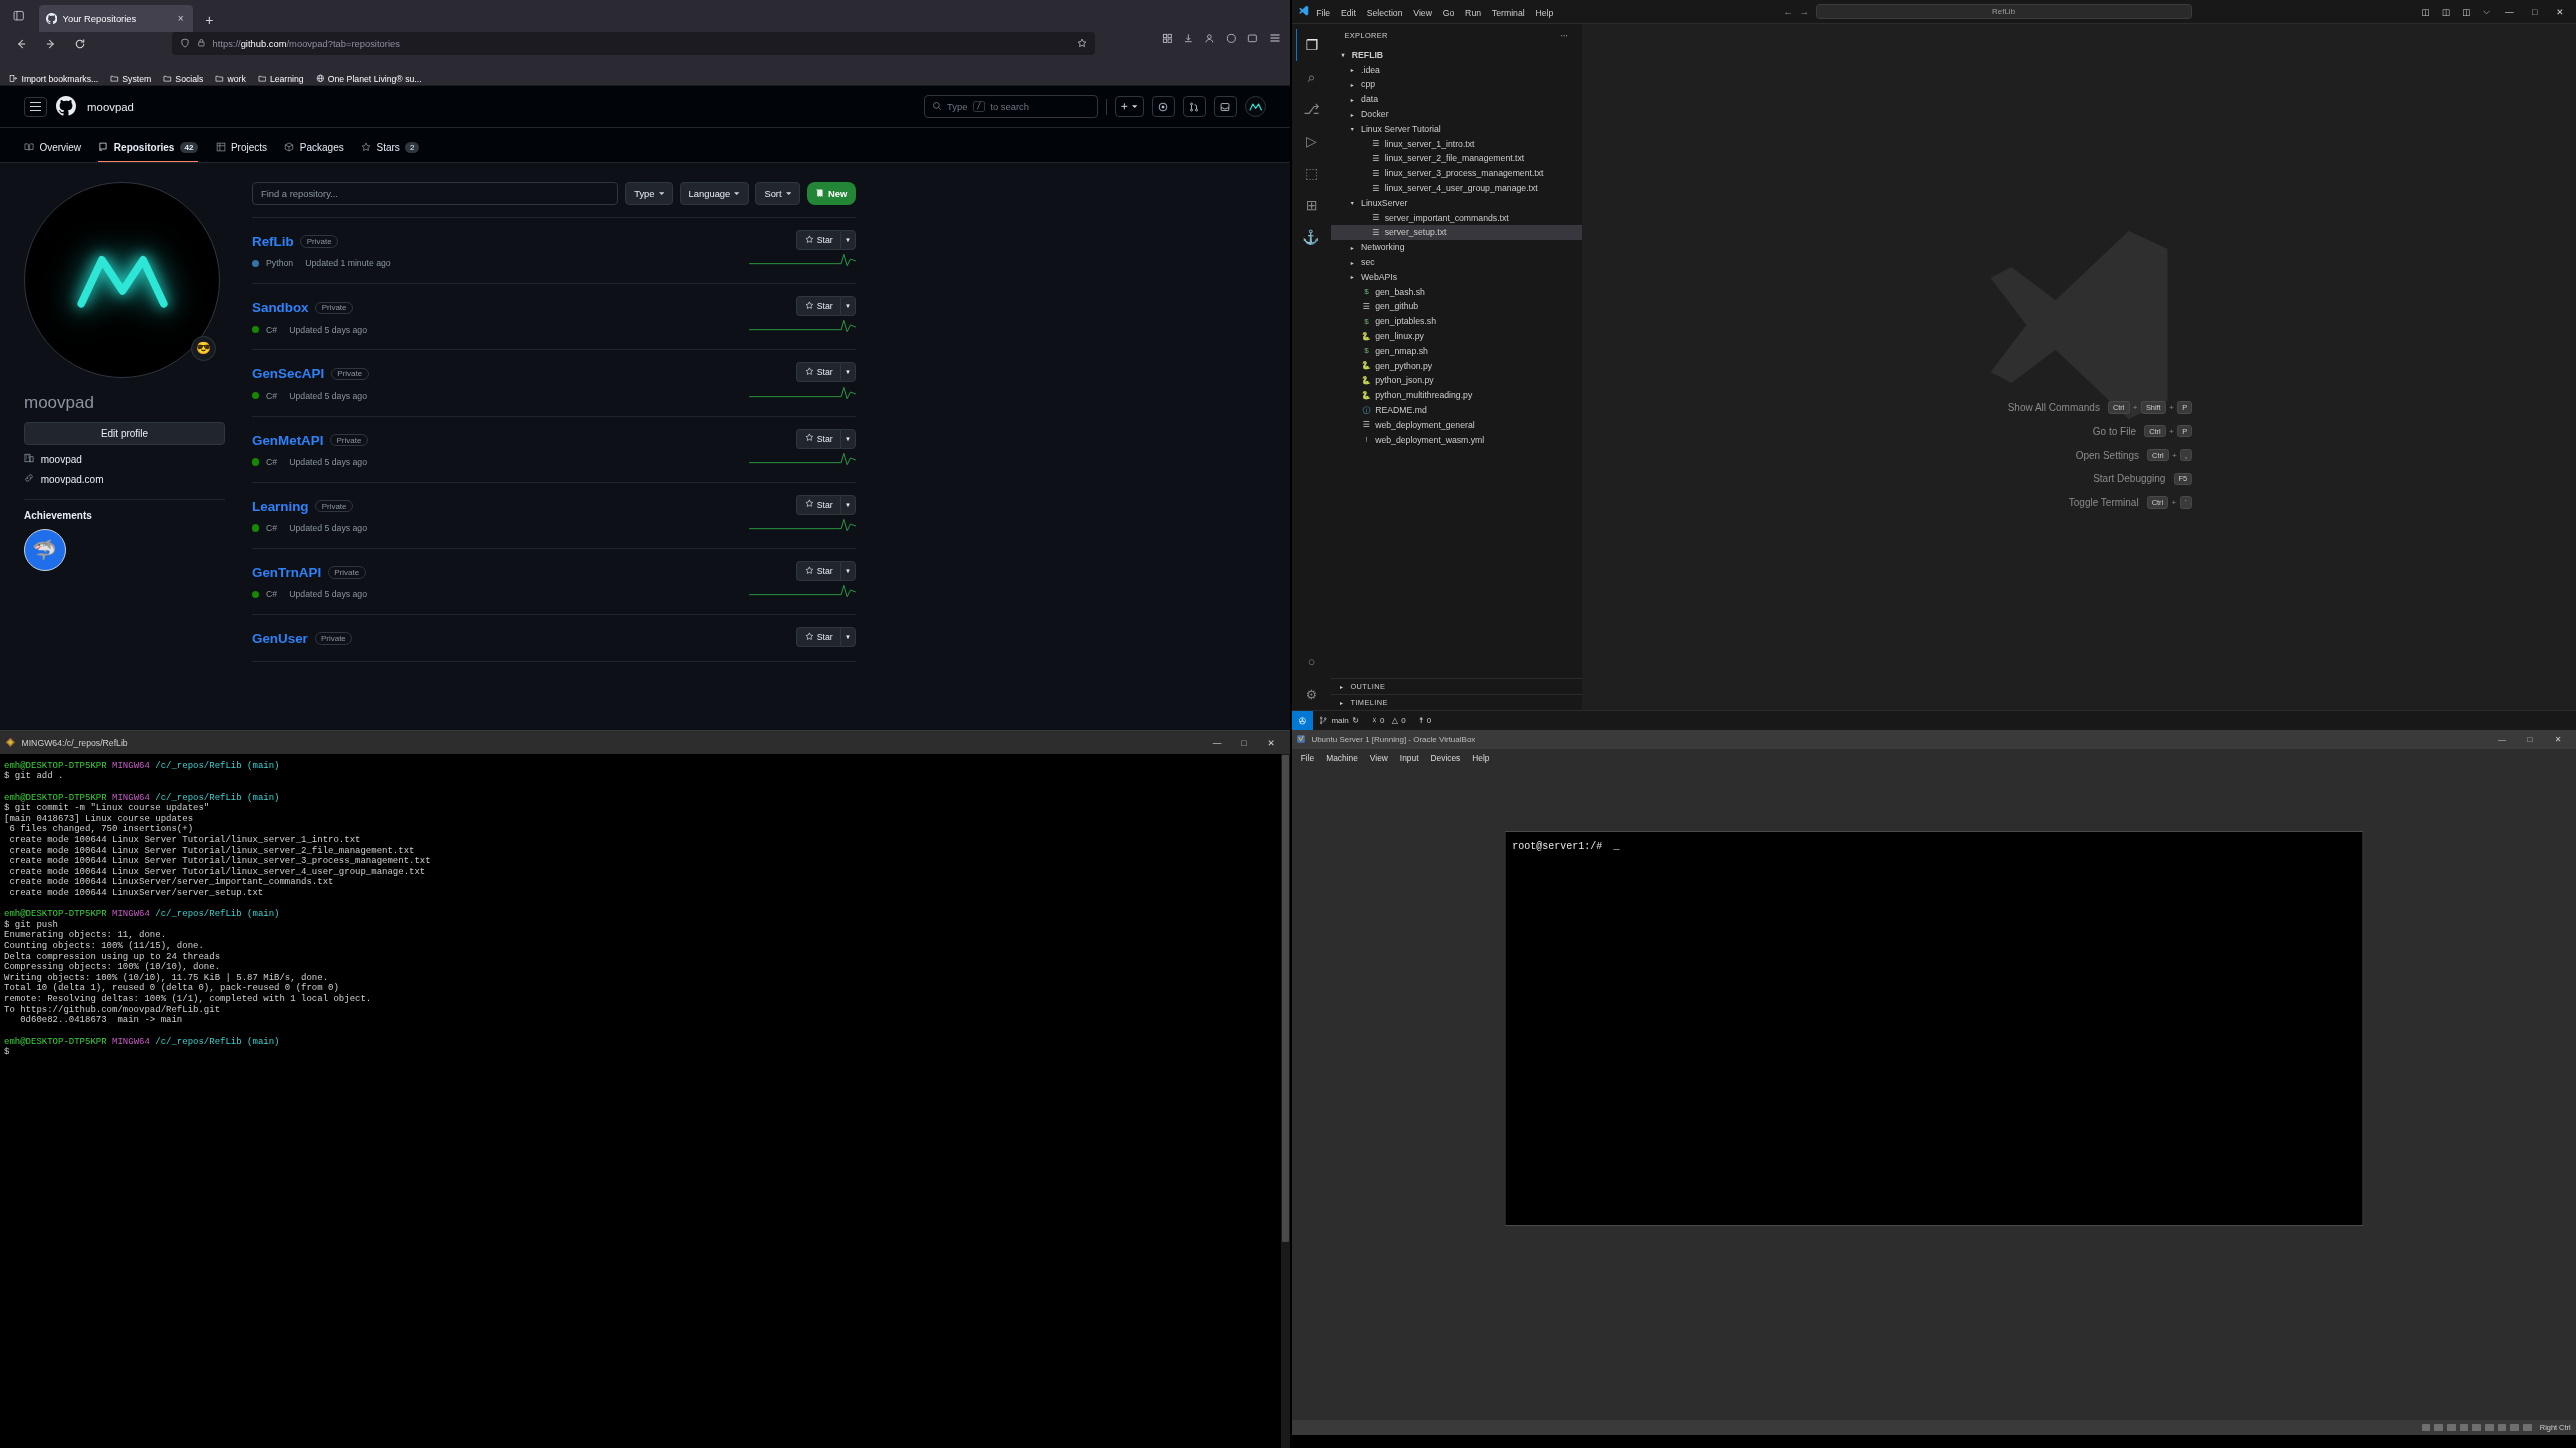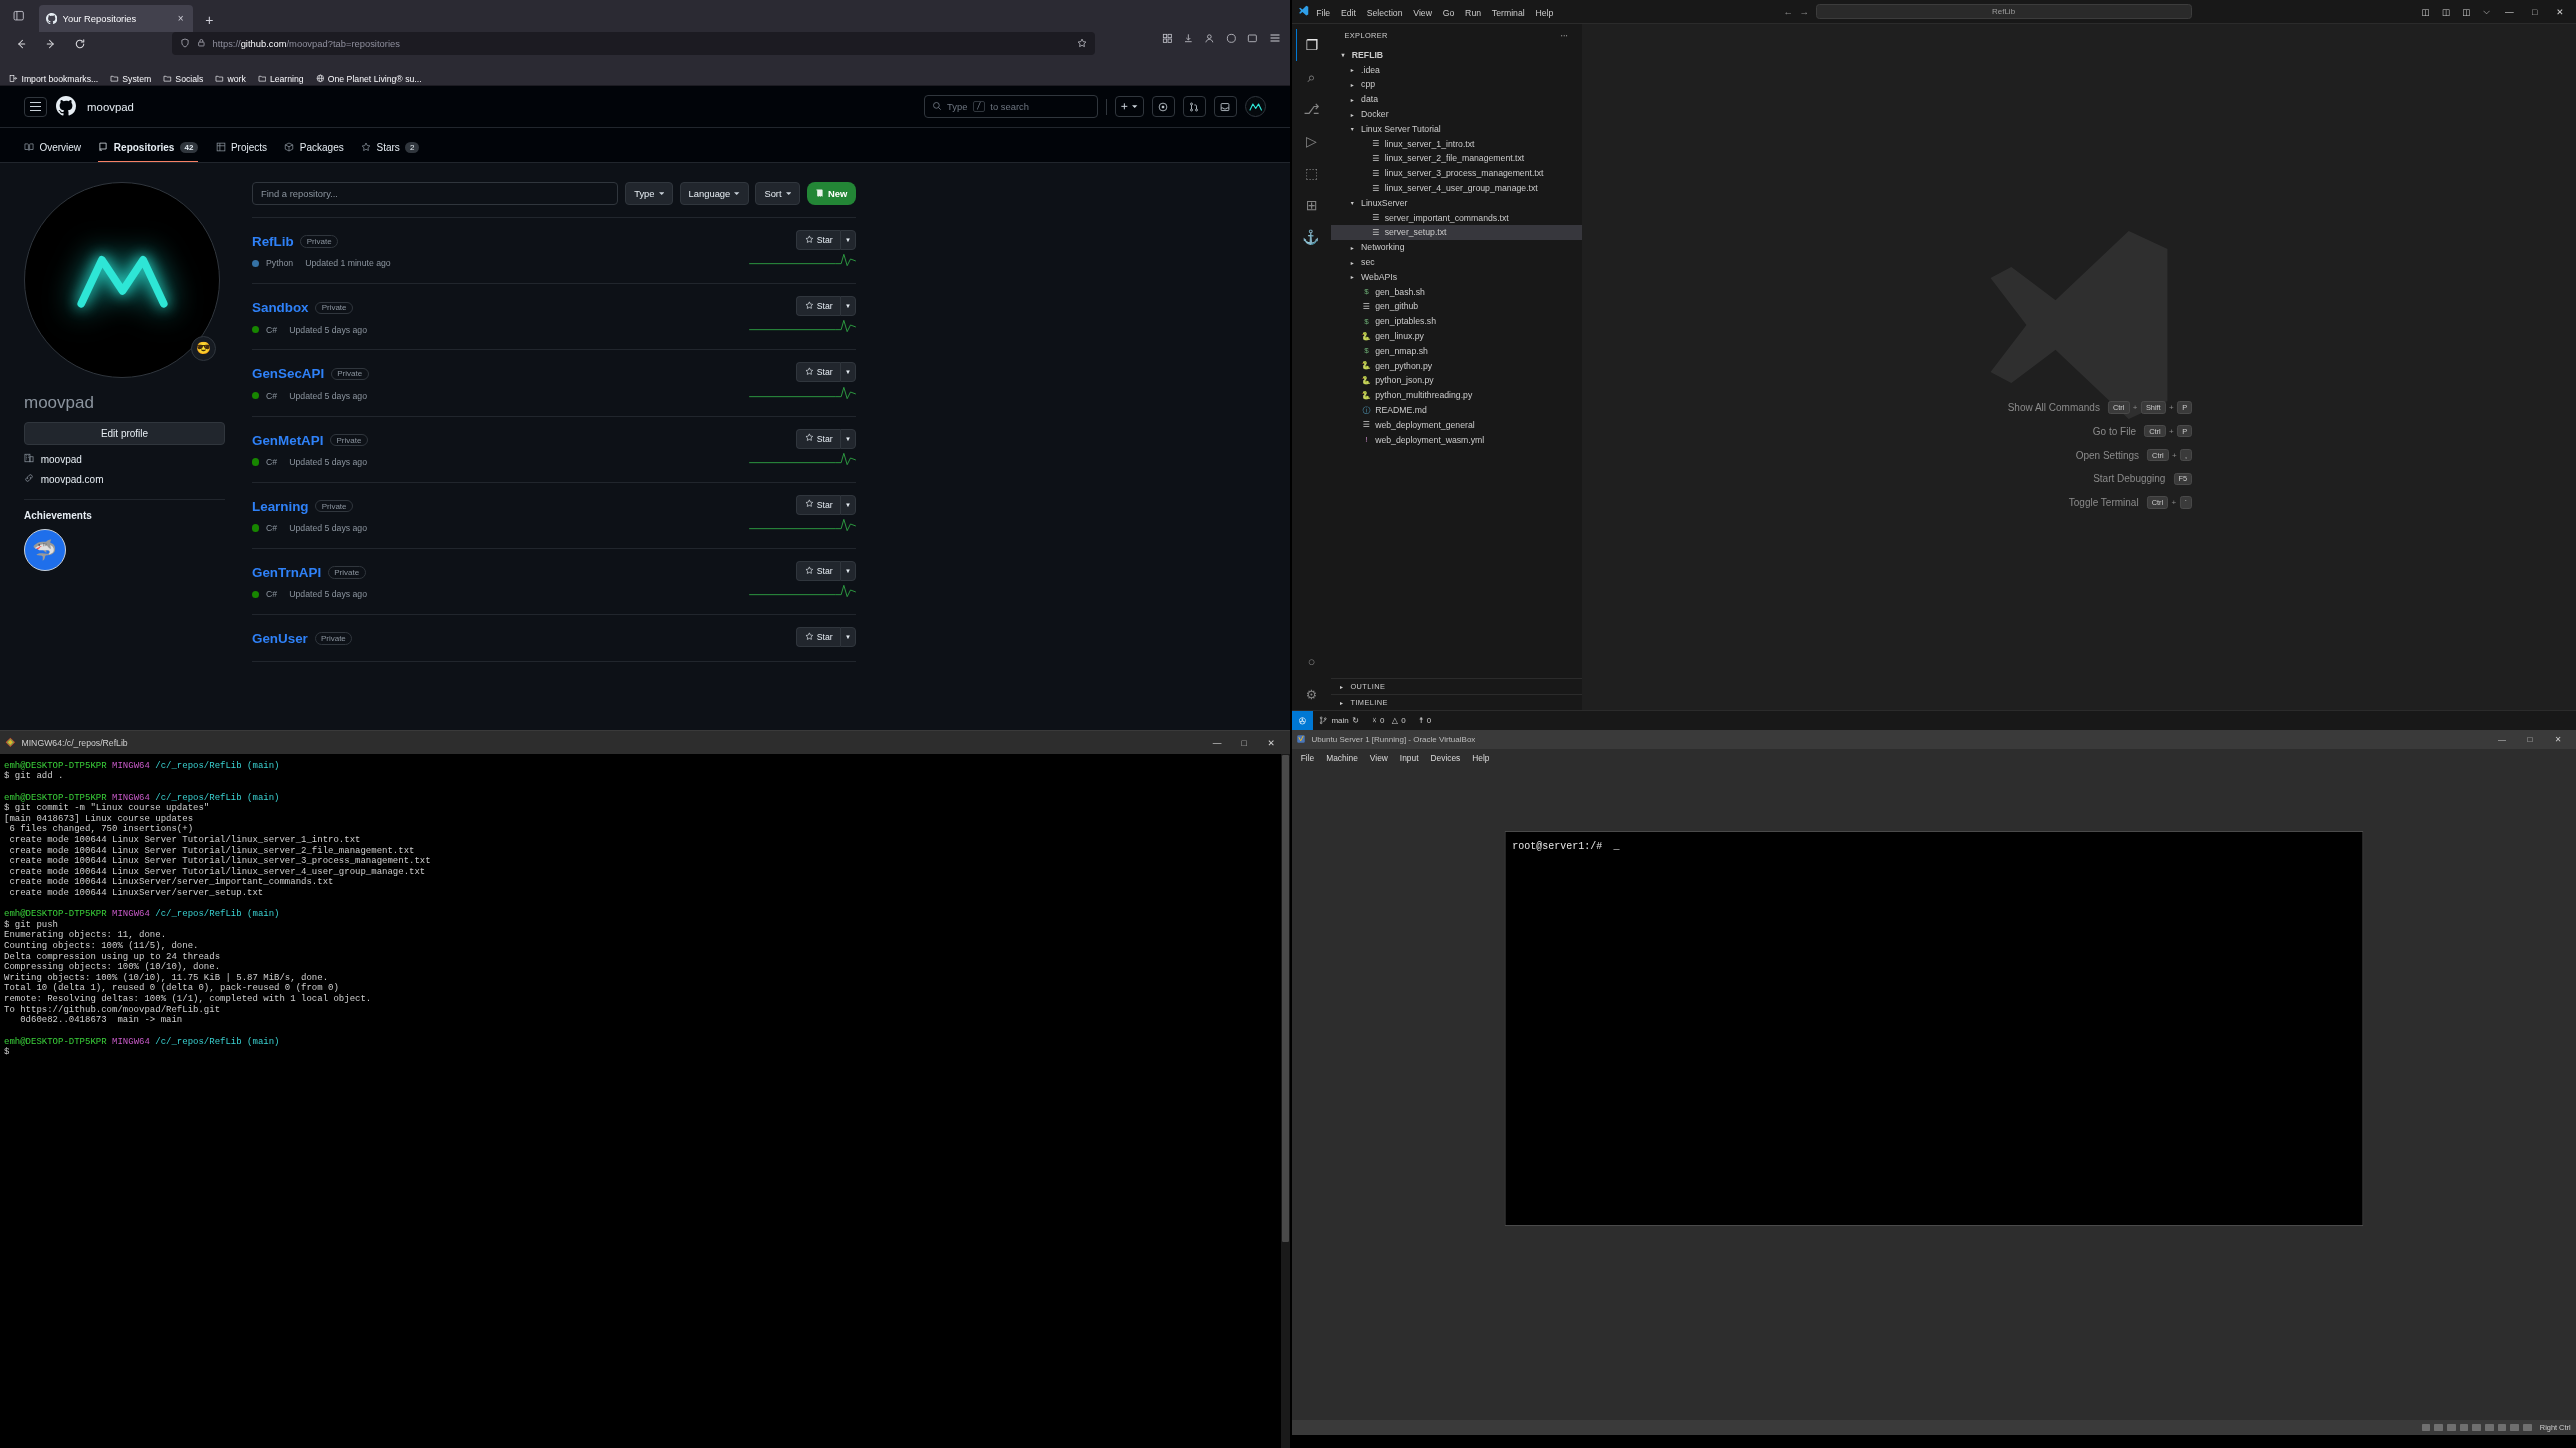--- a/index.html
+++ b/index.html
@@ -664,21 +664,21 @@
 <span class="bsh-out"> create mode 100644 Linux Server Tutorial/linux_server_1_intro.txt</span>
 <span class="bsh-out"> create mode 100644 Linux Server Tutorial/linux_server_2_file_management.txt</span>
 <span class="bsh-out"> create mode 100644 Linux Server Tutorial/linux_server_3_process_management.txt</span>
 <span class="bsh-out"> create mode 100644 Linux Server Tutorial/linux_server_4_user_group_manage.txt</span>
 <span class="bsh-out"> create mode 100644 LinuxServer/server_important_commands.txt</span>
 <span class="bsh-out"> create mode 100644 LinuxServer/server_setup.txt</span>
 
 <span class="bsh-user">emh@DESKTOP-DTP5KPR</span> <span class="bsh-host">MINGW64</span> <span class="bsh-path">/c/_repos/RefLib</span> <span class="bsh-br">(main)</span>
 <span class="bsh-out">$ git push</span>
 <span class="bsh-out">Enumerating objects: 11, done.</span>
-<span class="bsh-out">Counting objects: 100% (11/5), done.</span>
+<span class="bsh-out">Counting objects: 100% (11/15), done.</span>
 <span class="bsh-out">Delta compression using up to 24 threads</span>
 <span class="bsh-out">Compressing objects: 100% (10/10), done.</span>
 <span class="bsh-out">Writing objects: 100% (10/10), 11.75 KiB | 5.87 MiB/s, done.</span>
 <span class="bsh-out">Total 10 (delta 1), reused 0 (delta 0), pack-reused 0 (from 0)</span>
 <span class="bsh-out">remote: Resolving deltas: 100% (1/1), completed with 1 local object.</span>
 <span class="bsh-out">To https://github.com/moovpad/RefLib.git</span>
 <span class="bsh-out">   0d60e82..0418673  main -&gt; main</span>
 
 <span class="bsh-user">emh@DESKTOP-DTP5KPR</span> <span class="bsh-host">MINGW64</span> <span class="bsh-path">/c/_repos/RefLib</span> <span class="bsh-br">(main)</span>
 <span class="bsh-out">$</span>

